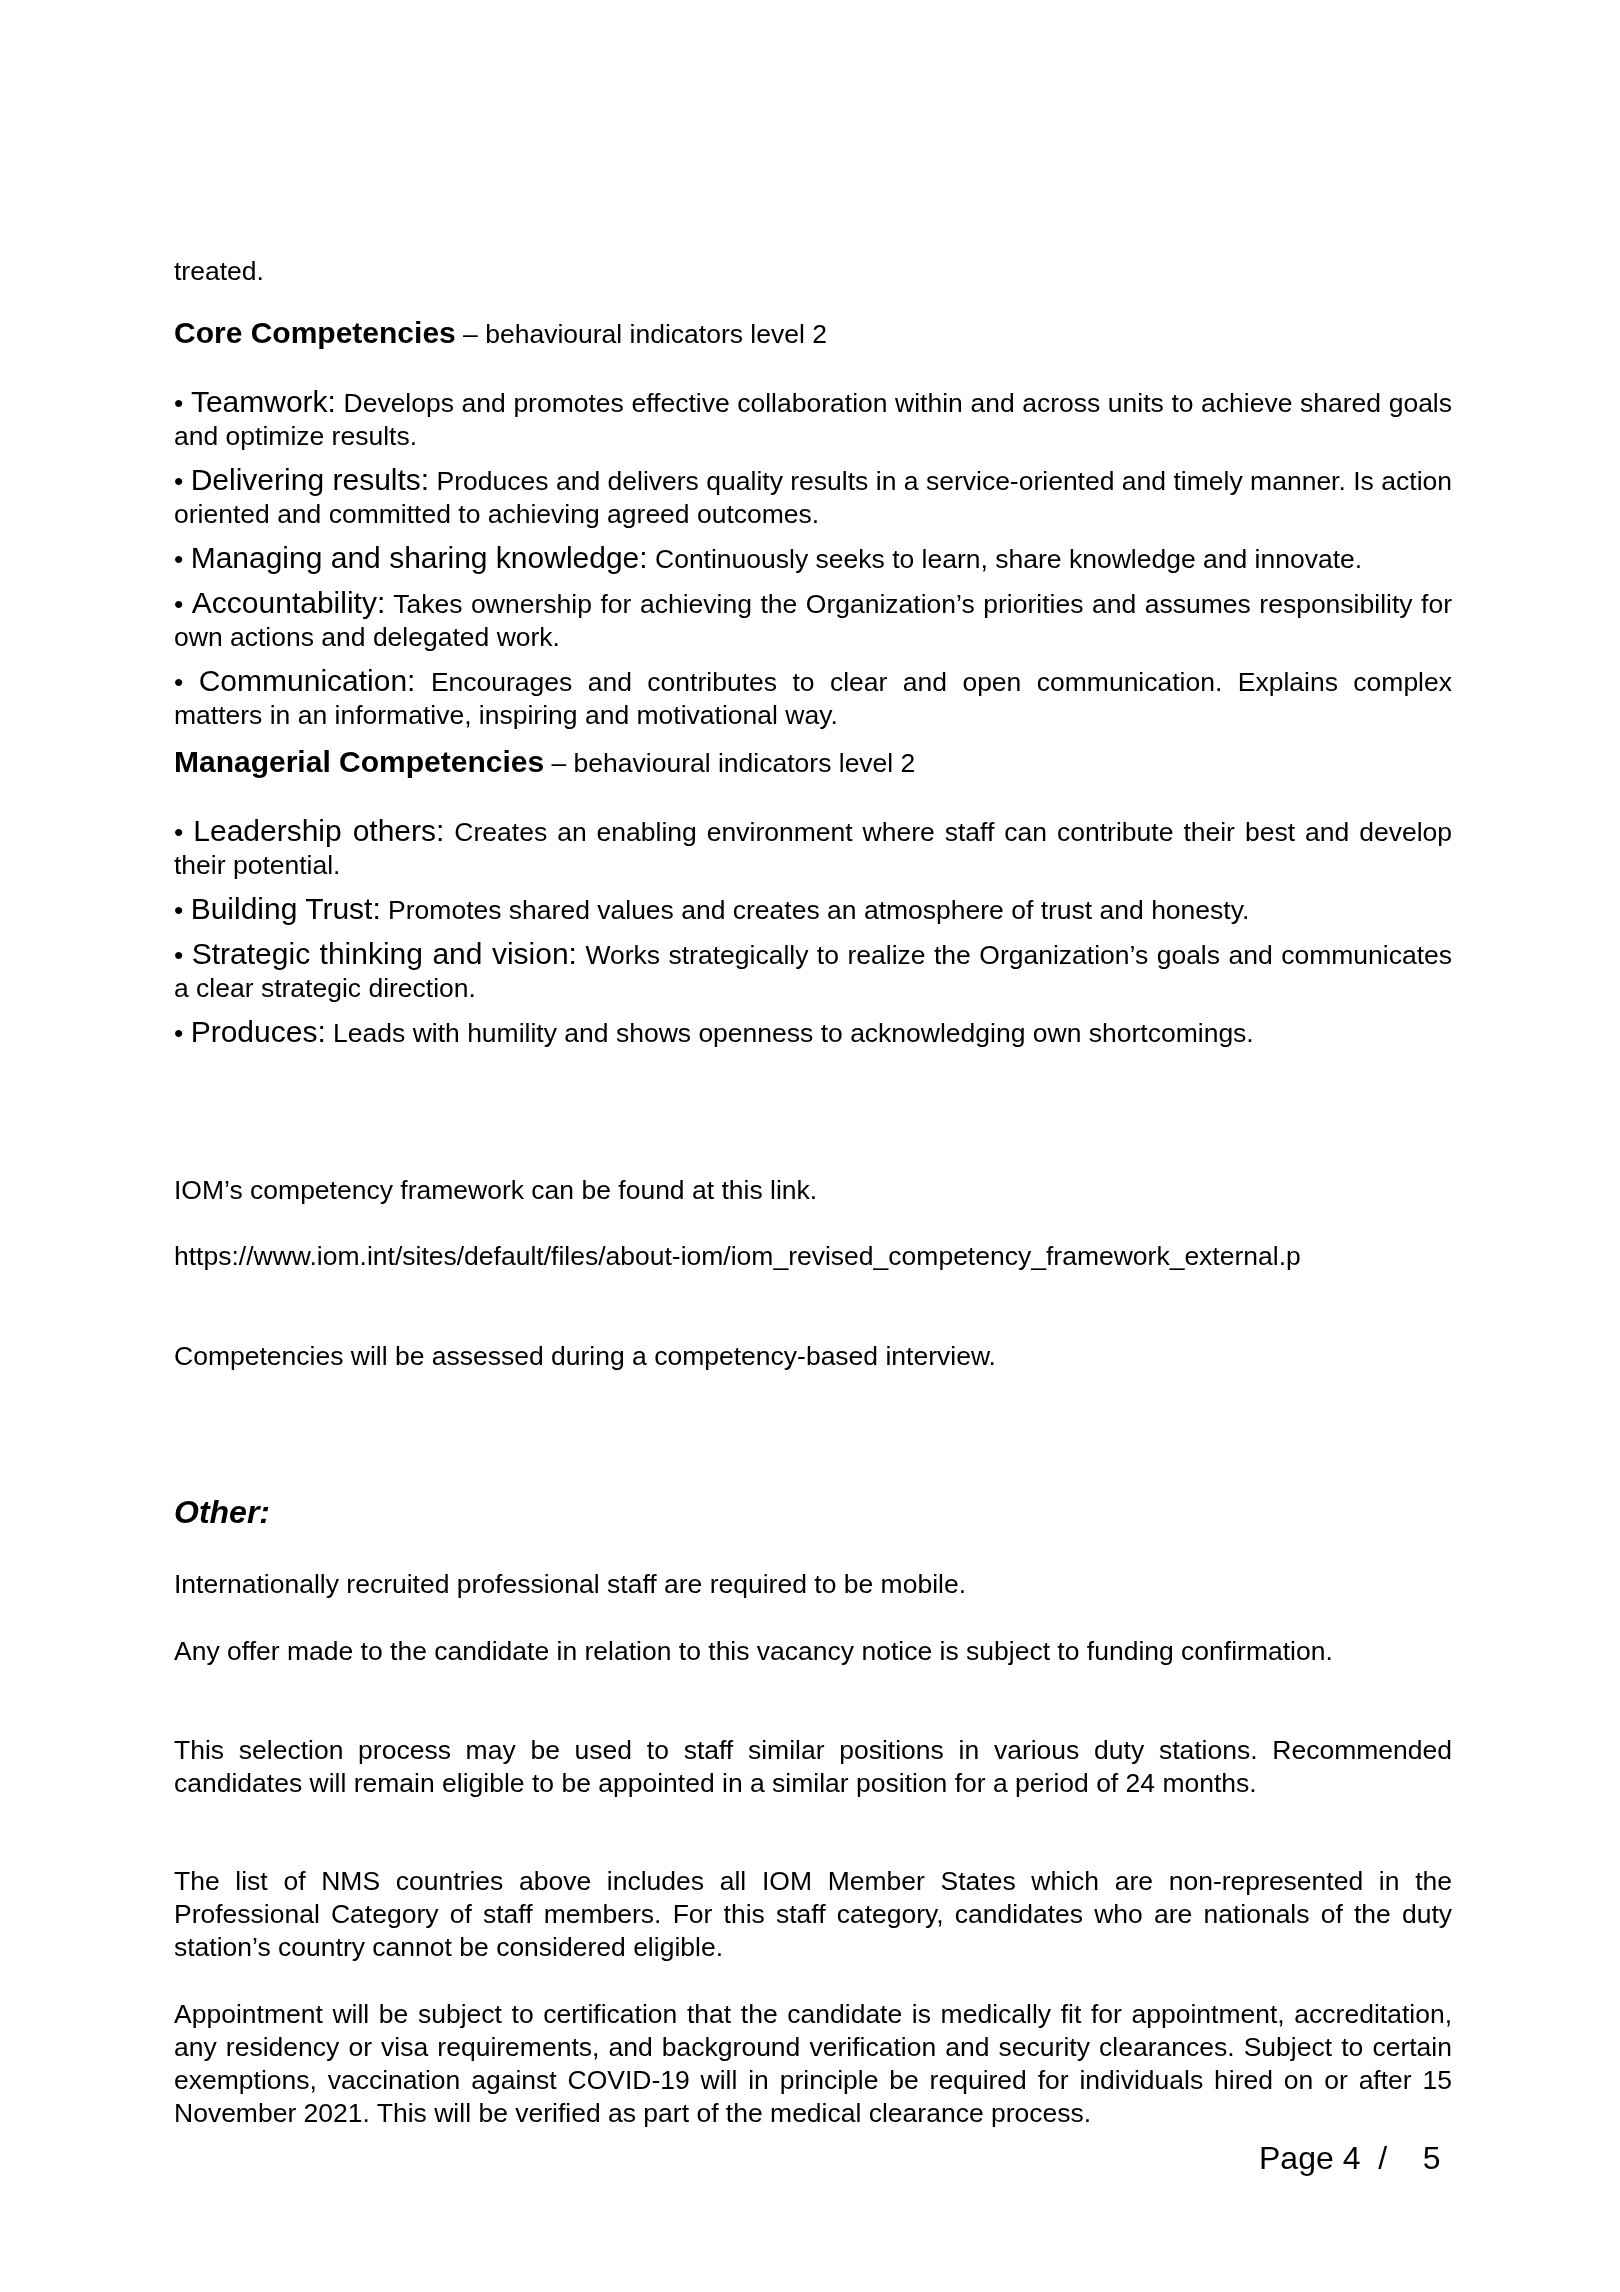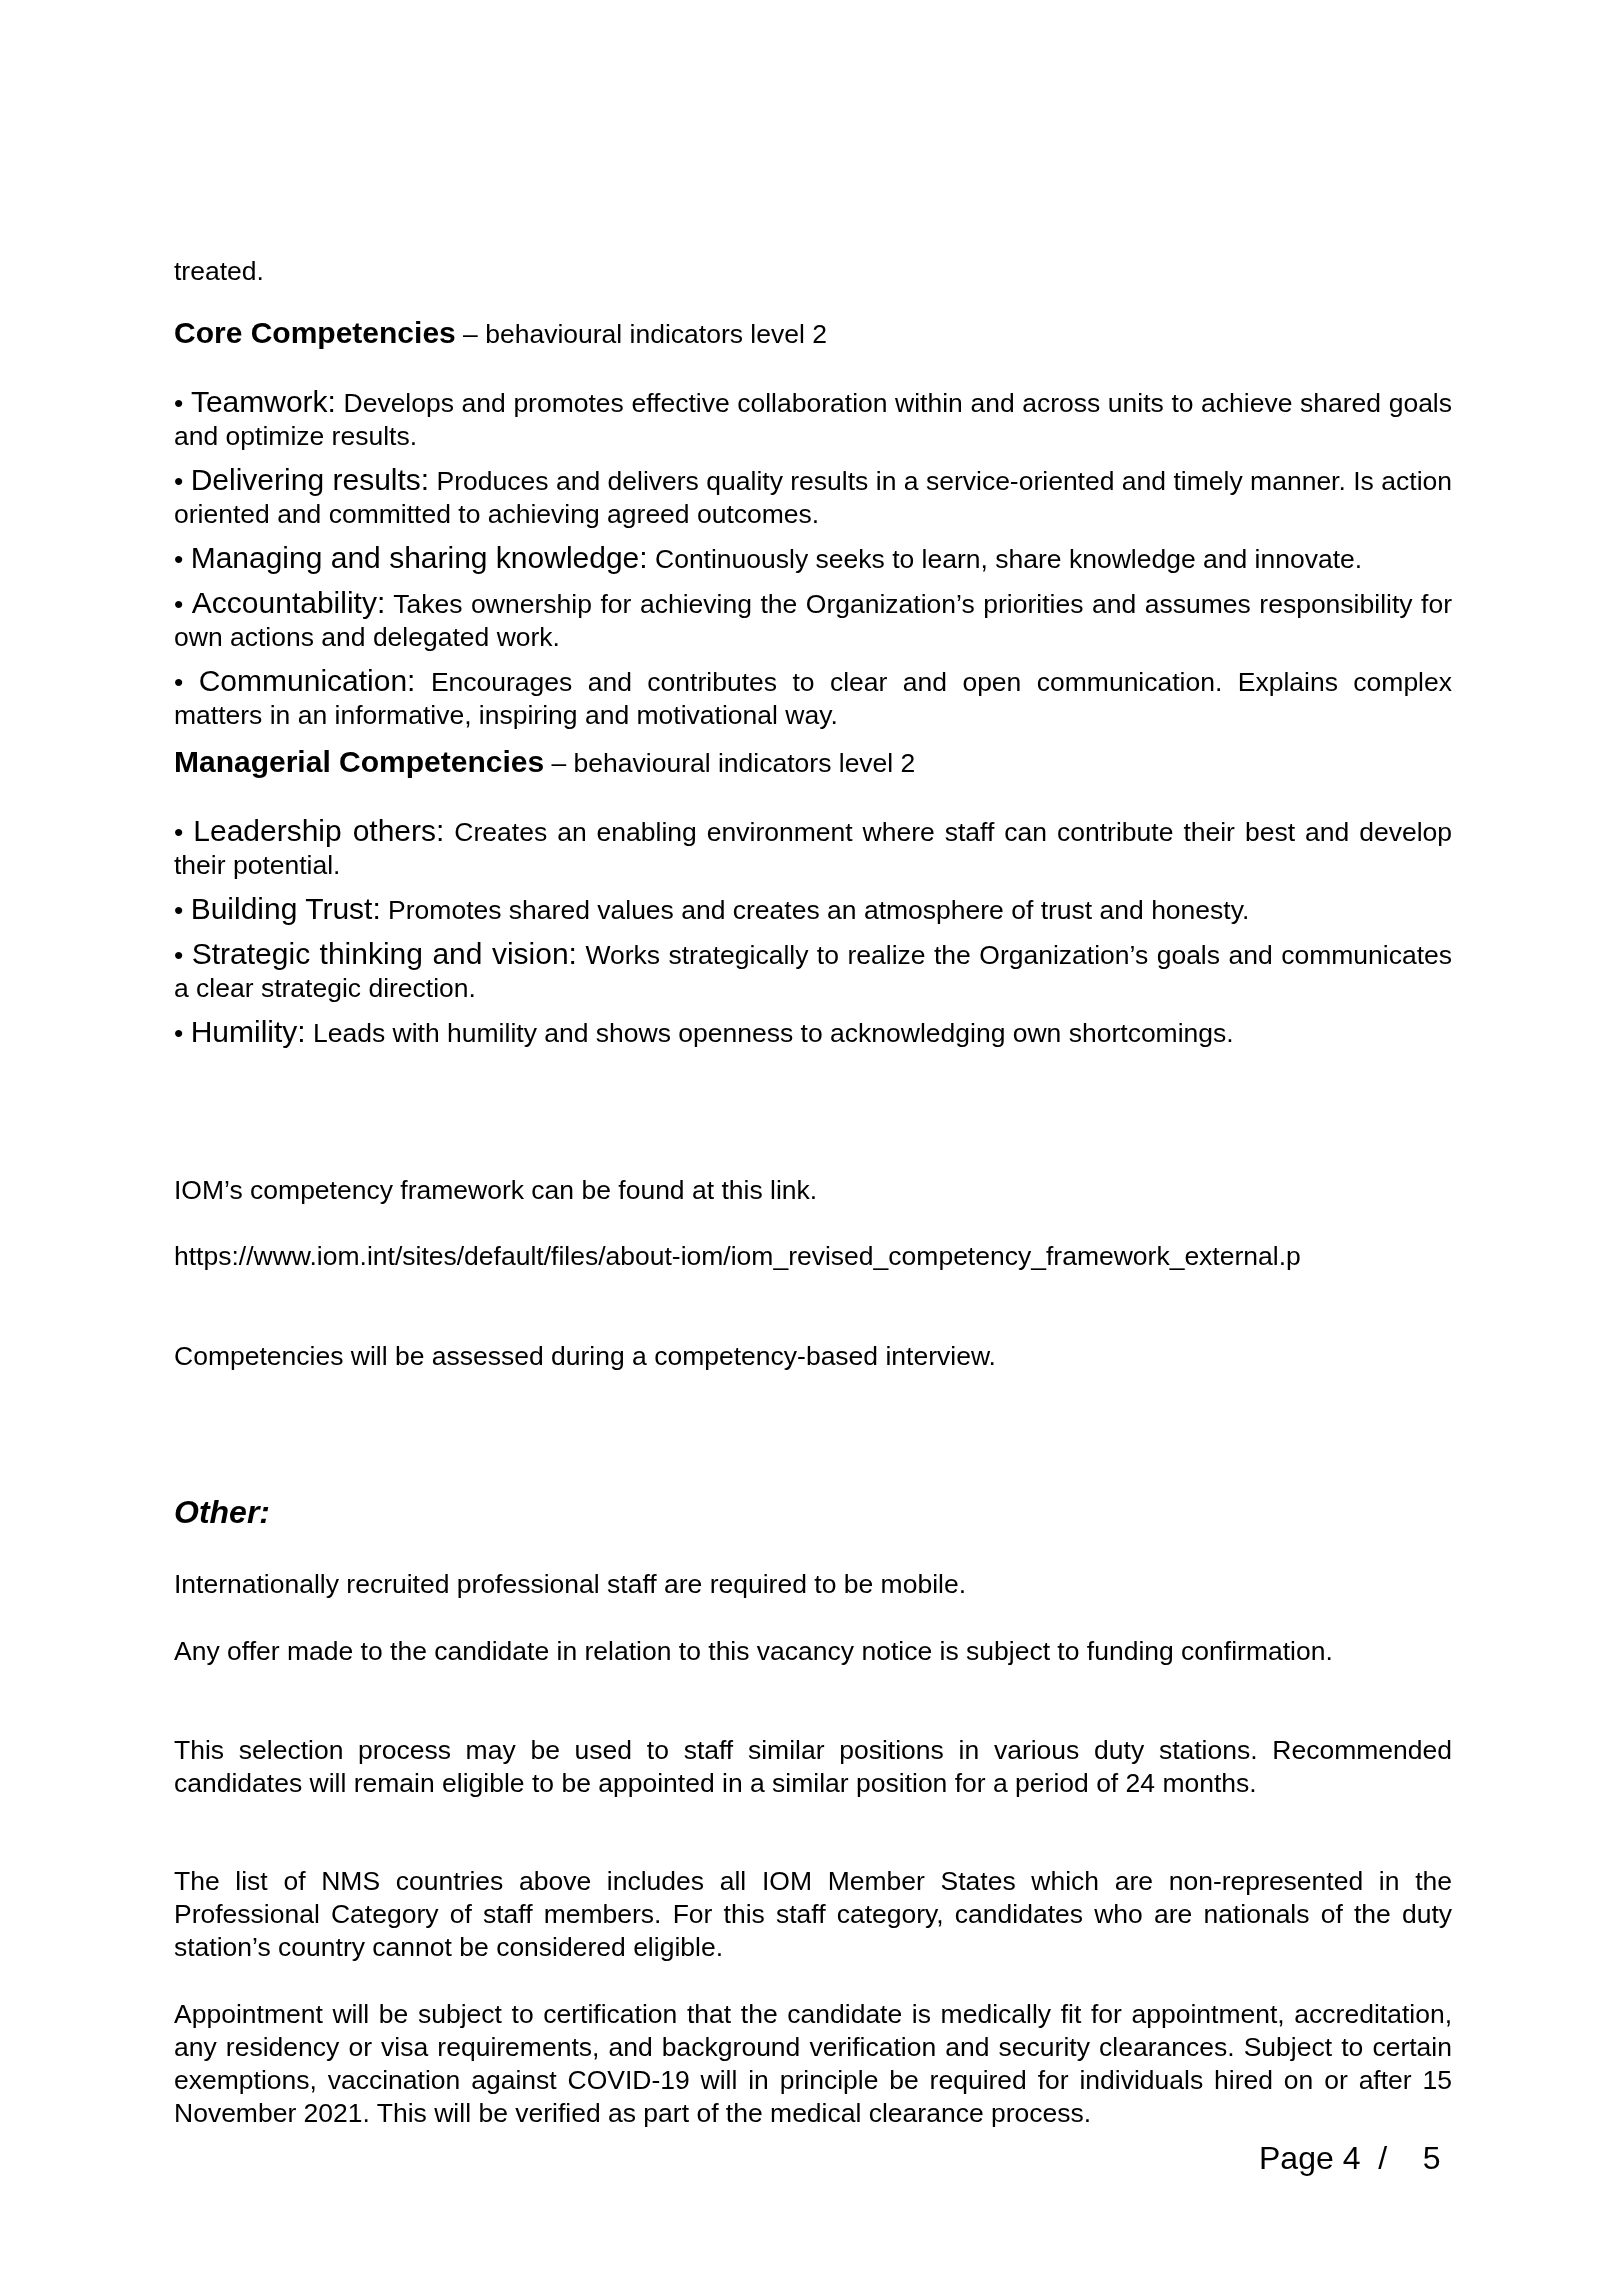--- a/index.html
+++ b/index.html
@@ -40,21 +40,21 @@
   </div>
 
   <p class="p" style="top:735px">
     <span class="head">Managerial Competencies</span><span class="sub"> – behavioural indicators level 2</span>
   </p>
 
   <div style="position:absolute; top:804px; left:0; width:1278px;">
     <p class="p last-left" style="position:relative; top:0">• <span class="b big">Leadership others:</span><span> Creates an enabling environment where staff can contribute their best and develop their potential.</span></p>
     <p class="p last-left" style="position:relative; top:0">• <span class="b big">Building Trust:</span><span> Promotes shared values and creates an atmosphere of trust and honesty.</span></p>
     <p class="p last-left" style="position:relative; top:0">• <span class="b big">Strategic thinking and vision:</span><span> Works strategically to realize the Organization’s goals and communicates a clear strategic direction.</span></p>
-    <p class="p last-left" style="position:relative; top:0">• <span class="b big">Humility:</span><span> Leads with humility and shows openness to acknowledging own shortcomings.</span></p>
+    <p class="p last-left" style="position:relative; top:0">• <span class="b big">Produces:</span><span> Leads with humility and shows openness to acknowledging own shortcomings.</span></p>
   </div>
 
   <p class="p" style="top:1164px">IOM’s competency framework can be found at this link.</p>
 
   <div class="p" style="top:1230px; text-align:left;">
     <div>https://www.iom.int/sites/default/files/about-iom/iom_revised_competency_framework_external.p</div>
   </div>
 
   <p class="p" style="top:1330px">Competencies will be assessed during a competency-based interview.</p>
 

